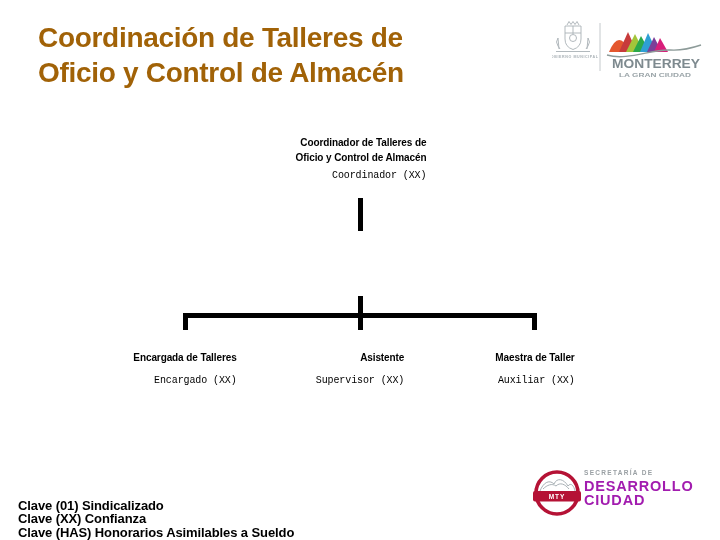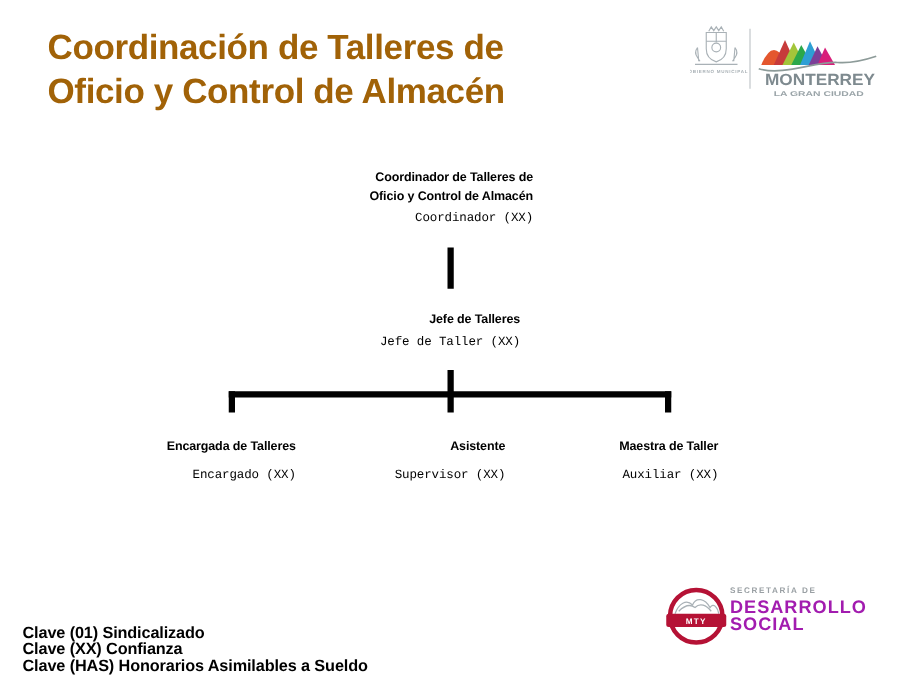--- a/index.html
+++ b/index.html
@@ -81,24 +81,20 @@
   </div>
 
   <div class="node root" style="left:361px;top:135px;">
     <div class="n1">Coordinador de Talleres de</div>
     <div class="n1">Oficio y Control de Almacén</div>
     <div class="n2">Coordinador (XX)</div>
   </div>
 
   <div class="conn" style="left:358px;top:198px;width:5px;height:33px;"></div>
 
-  <div class="node mid" style="left:360px;top:248px;">
-    <div class="n1">Jefe de Talleres</div>
-    <div class="n2">Jefe de Taller (XX)</div>
-  </div>
 
   <div class="conn" style="left:358px;top:296px;width:5px;height:34px;"></div>
   <div class="conn" style="left:183px;top:313px;width:354px;height:5px;"></div>
   <div class="conn" style="left:183px;top:313px;width:5px;height:17px;"></div>
   <div class="conn" style="left:532px;top:313px;width:5px;height:17px;"></div>
 
   <div class="node leaf" style="left:185px;top:350px;">
     <div class="n1">Encargada de Talleres</div>
     <div class="n2">Encargado (XX)</div>
   </div>
@@ -123,17 +119,17 @@
       <g stroke="#A9B1B6" fill="none" stroke-width="1">
         <path d="M10,27 C13,19 19,15 24,20 C27,13 34,15 38,22 C41,18 44,22 45,27"></path>
         <path d="M13,25 C17,21 22,19 26,22 C30,18 35,20 39,25"></path>
       </g>
       <rect x="3" y="27" width="48" height="10.5" rx="2" fill="#B51235"></rect>
       <text x="27" y="35" text-anchor="middle" font-size="6.5" font-weight="700" letter-spacing="1" fill="#ffffff" font-family="Liberation Sans, sans-serif">MTY</text>
     </svg>
     <div class="sds-text">
       <div class="sds-line1">SECRETARÍA DE</div>
       <div class="sds-line2">DESARROLLO</div>
-      <div class="sds-line3">SOCIAL</div>
+      <div class="sds-line3">CIUDAD</div>
     </div>
   </div>
 
 </div>
 
 </body></html>

